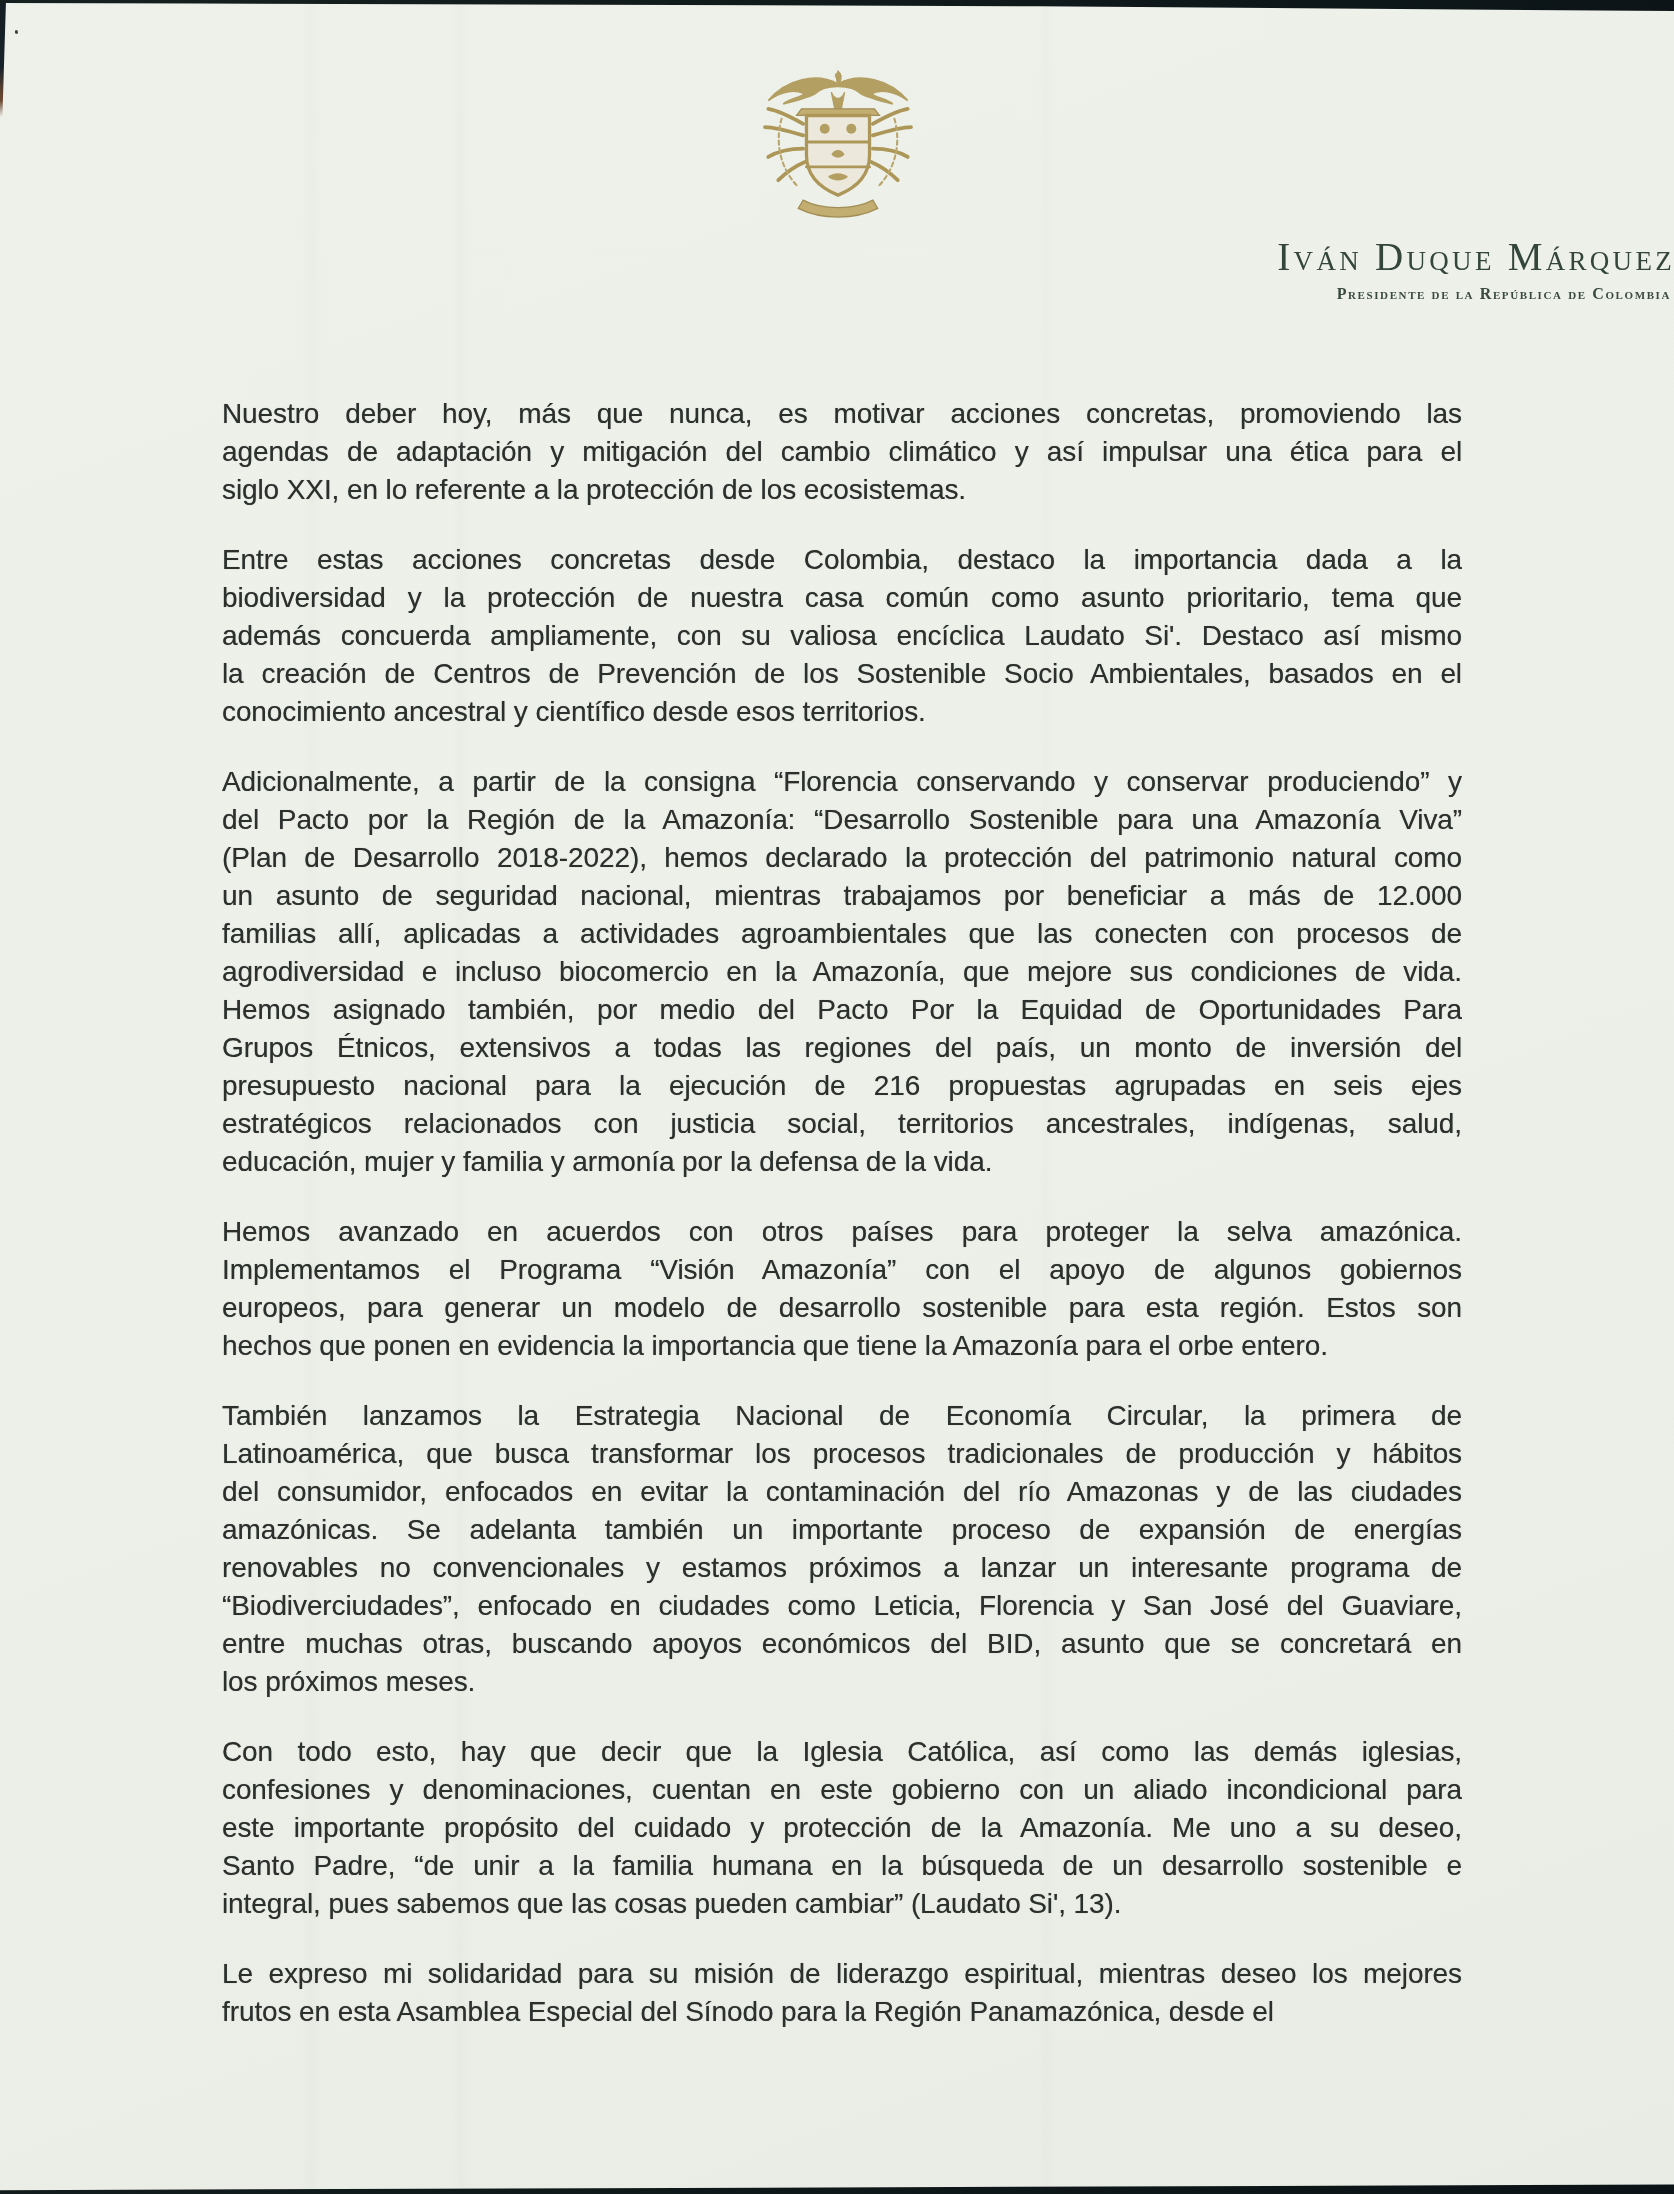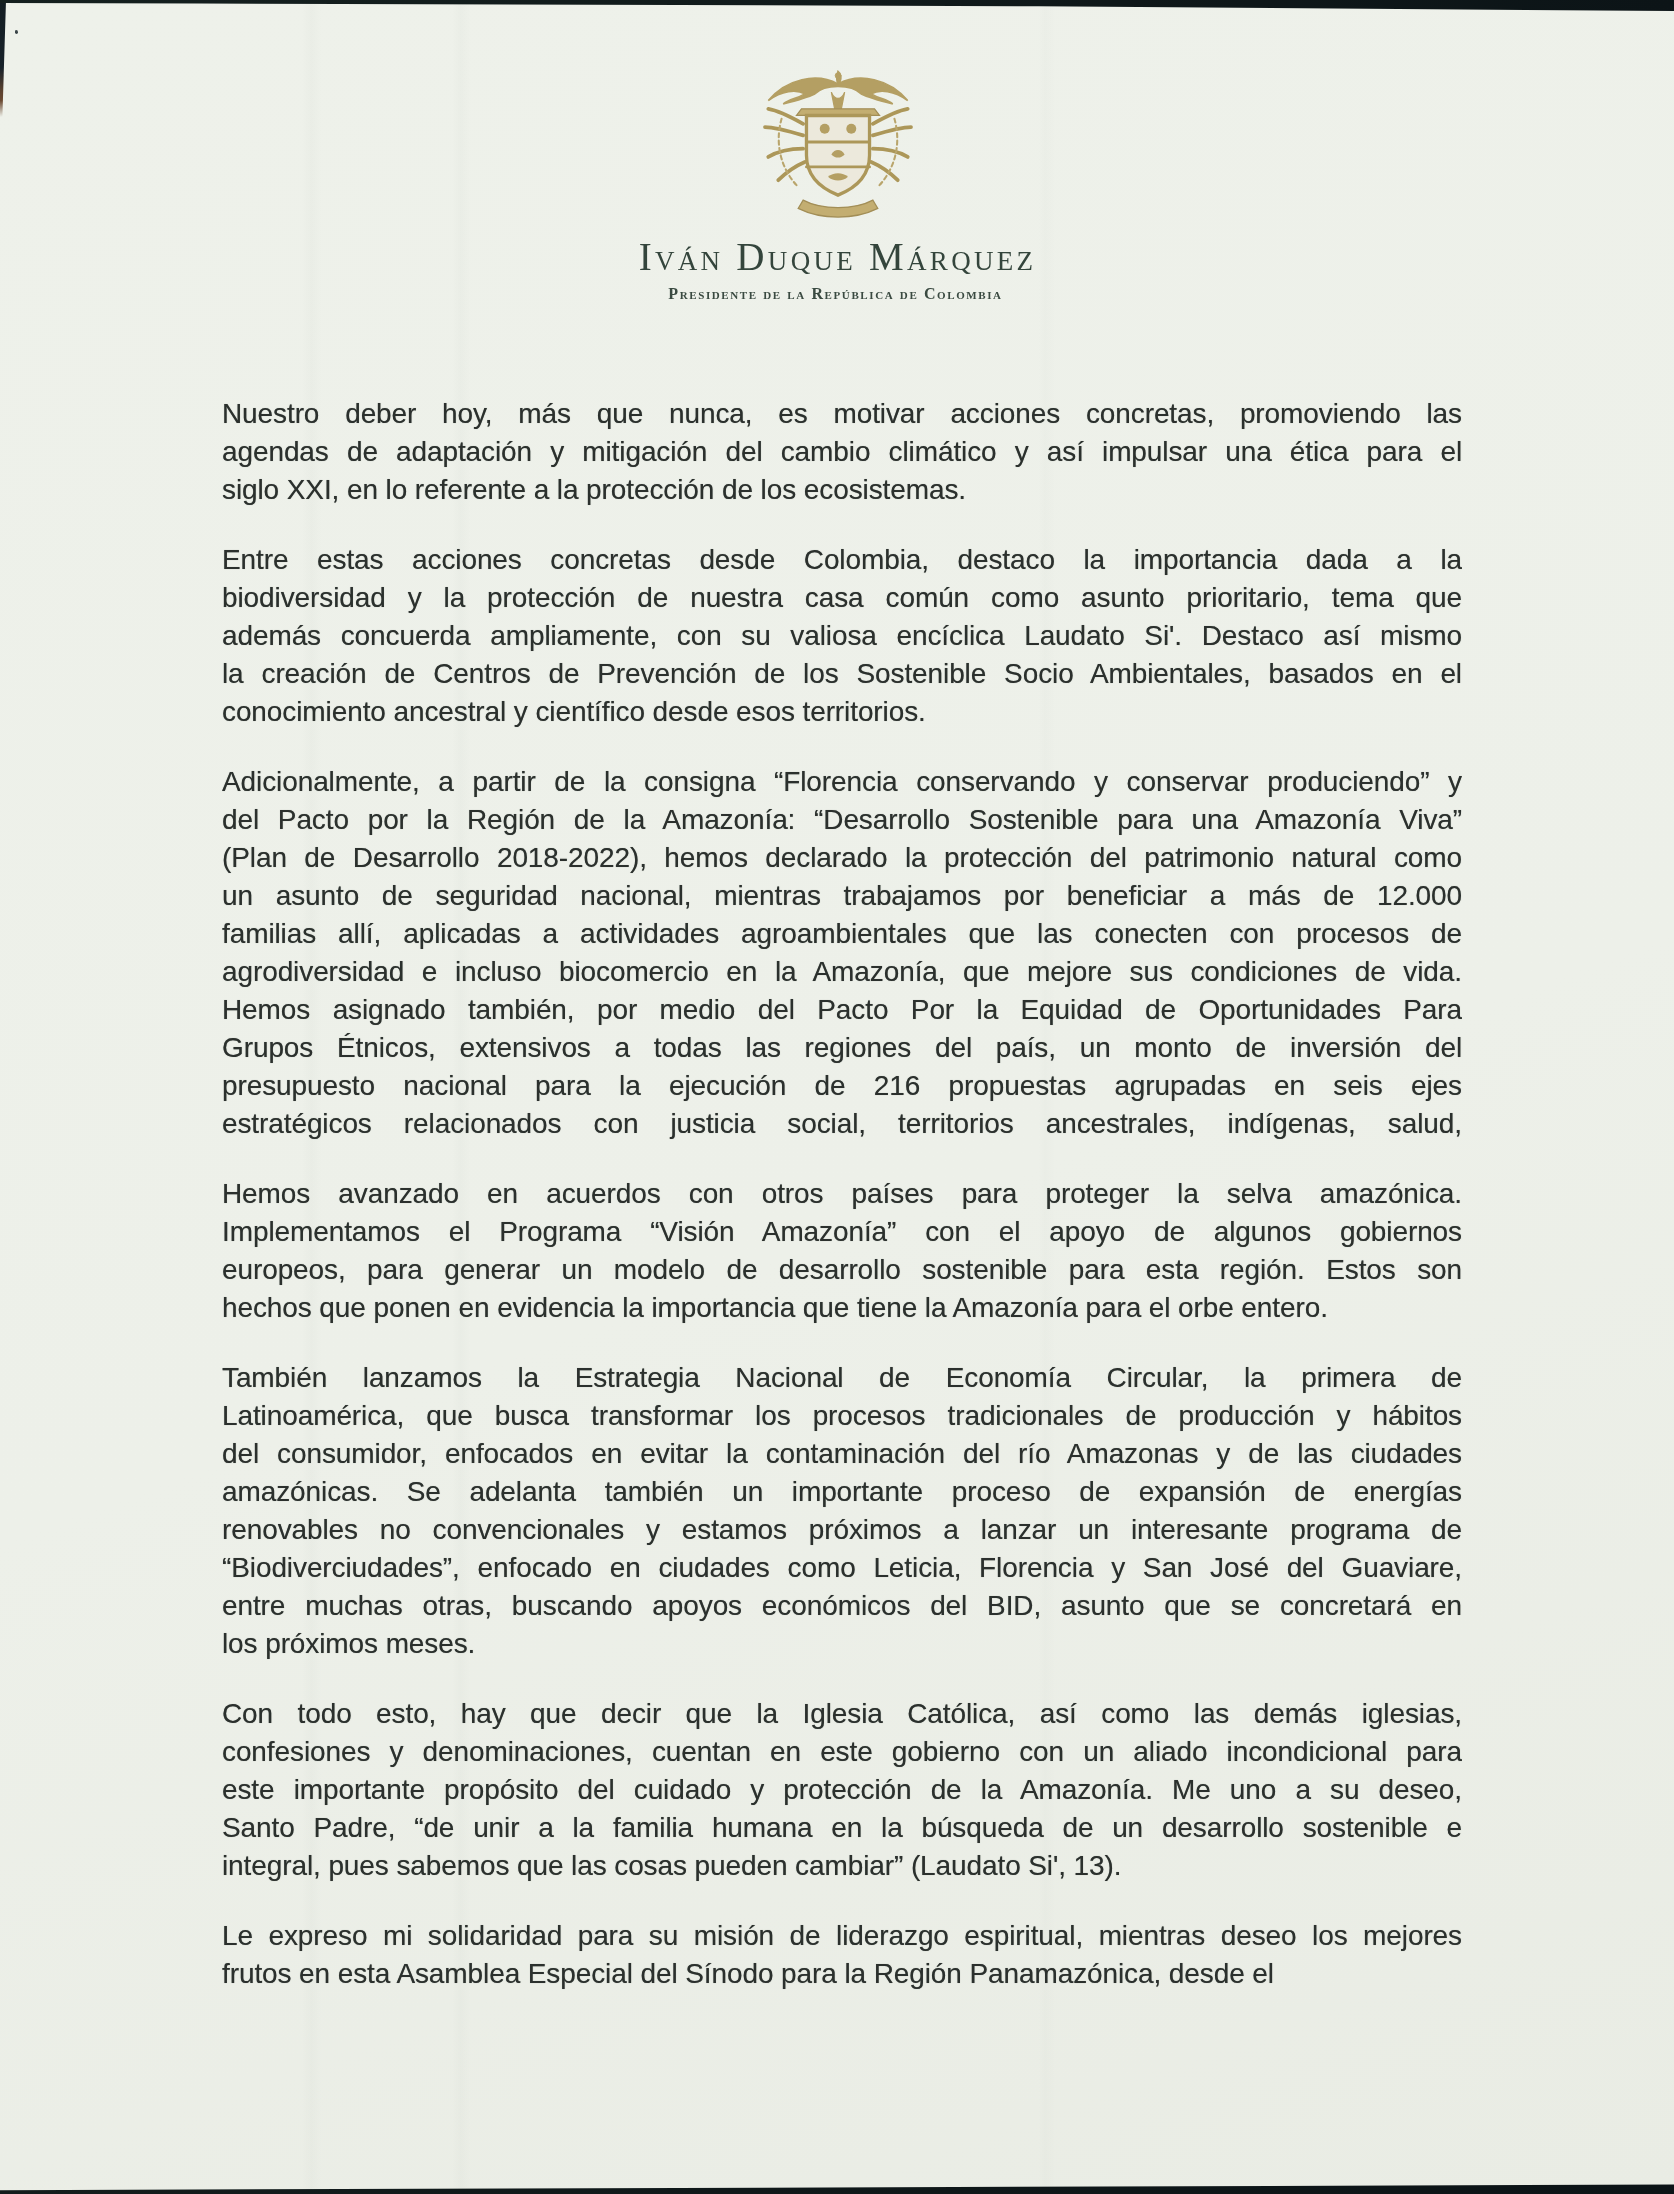--- a/index.html
+++ b/index.html
@@ -40,21 +40,21 @@
   .scan-left {
     position: absolute; top: 0; left: 0; width: 6px; height: 117px;
     background: linear-gradient(180deg, #131d22 0%, #18222a 58%, #5d4330 78%, #6b4a32 86%, rgba(107,74,50,0) 100%);
     clip-path: polygon(0 0, 100% 0, 40% 100%, 0 100%);
   }
   .scan-speck {
     position: absolute; left: 14.5px; top: 30px; width: 3.3px; height: 4px;
     background: #3a4448; border-radius: 40% 60% 50% 50%;
   }
 
-  .header { position: absolute; top: 0; left: 0; width: 100%; text-align: center; }
+  .header { position: absolute; top: 0; left: 0; width: 100%; text-align: right; }
   .crest {
     margin: 69px auto 0 auto; width: 166px; height: 156px; display: block;
     opacity: 0.93;
   }
   .hd-name {
     margin: 9.2px 0 0 0;
     font-family: "Liberation Serif", serif;
     font-variant: small-caps;
     font-weight: normal;
     font-size: 39px;
@@ -157,20 +157,21 @@
         <div class="line">Adicionalmente, a partir de la consigna “Florencia conservando y conservar produciendo” y</div>
         <div class="line">del Pacto por la Región de la Amazonía: “Desarrollo Sostenible para una Amazonía Viva”</div>
         <div class="line">(Plan de Desarrollo 2018-2022), hemos declarado la protección del patrimonio natural como</div>
         <div class="line">un asunto de seguridad nacional, mientras trabajamos por beneficiar a más de 12.000</div>
         <div class="line">familias allí, aplicadas a actividades agroambientales que las conecten con procesos de</div>
         <div class="line">agrodiversidad e incluso biocomercio en la Amazonía, que mejore sus condiciones de vida.</div>
         <div class="line">Hemos asignado también, por medio del Pacto Por la Equidad de Oportunidades Para</div>
         <div class="line">Grupos Étnicos, extensivos a todas las regiones del país, un monto de inversión del</div>
         <div class="line">presupuesto nacional para la ejecución de 216 propuestas agrupadas en seis ejes</div>
         <div class="line">estratégicos relacionados con justicia social, territorios ancestrales, indígenas, salud,</div>
+        <div class="line last">educación, mujer y familia y armonía por la defensa de la vida.</div>
       </div>
       <div class="paragraph">
         <div class="line">Hemos avanzado en acuerdos con otros países para proteger la selva amazónica.</div>
         <div class="line">Implementamos el Programa “Visión Amazonía” con el apoyo de algunos gobiernos</div>
         <div class="line">europeos, para generar un modelo de desarrollo sostenible para esta región. Estos son</div>
         <div class="line last">hechos que ponen en evidencia la importancia que tiene la Amazonía para el orbe entero.</div>
       </div>
       <div class="paragraph">
         <div class="line">También lanzamos la Estrategia Nacional de Economía Circular, la primera de</div>
         <div class="line">Latinoamérica, que busca transformar los procesos tradicionales de producción y hábitos</div>

